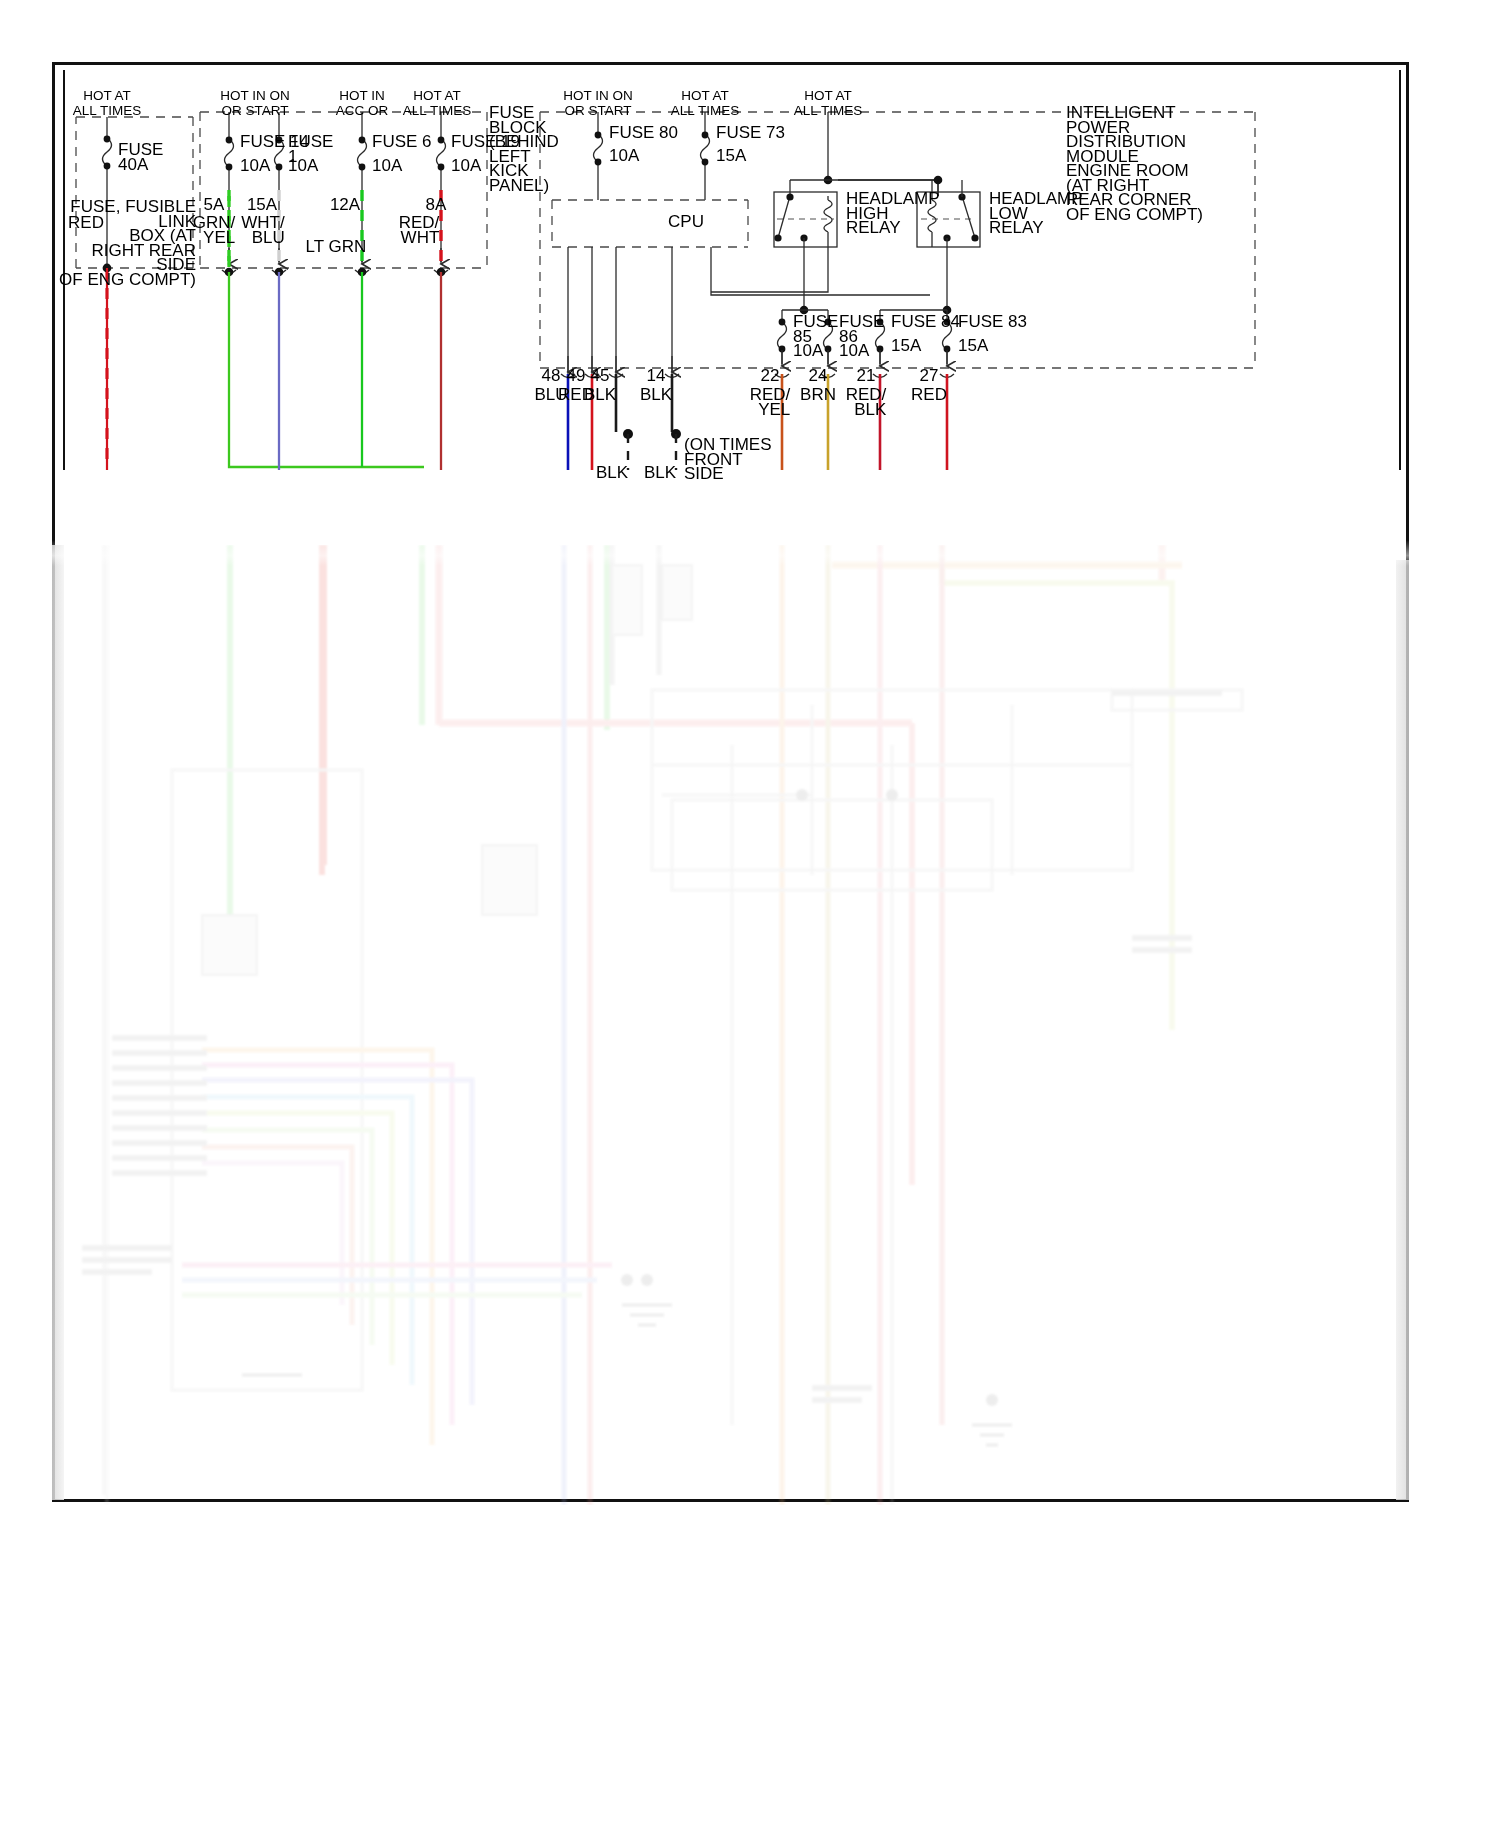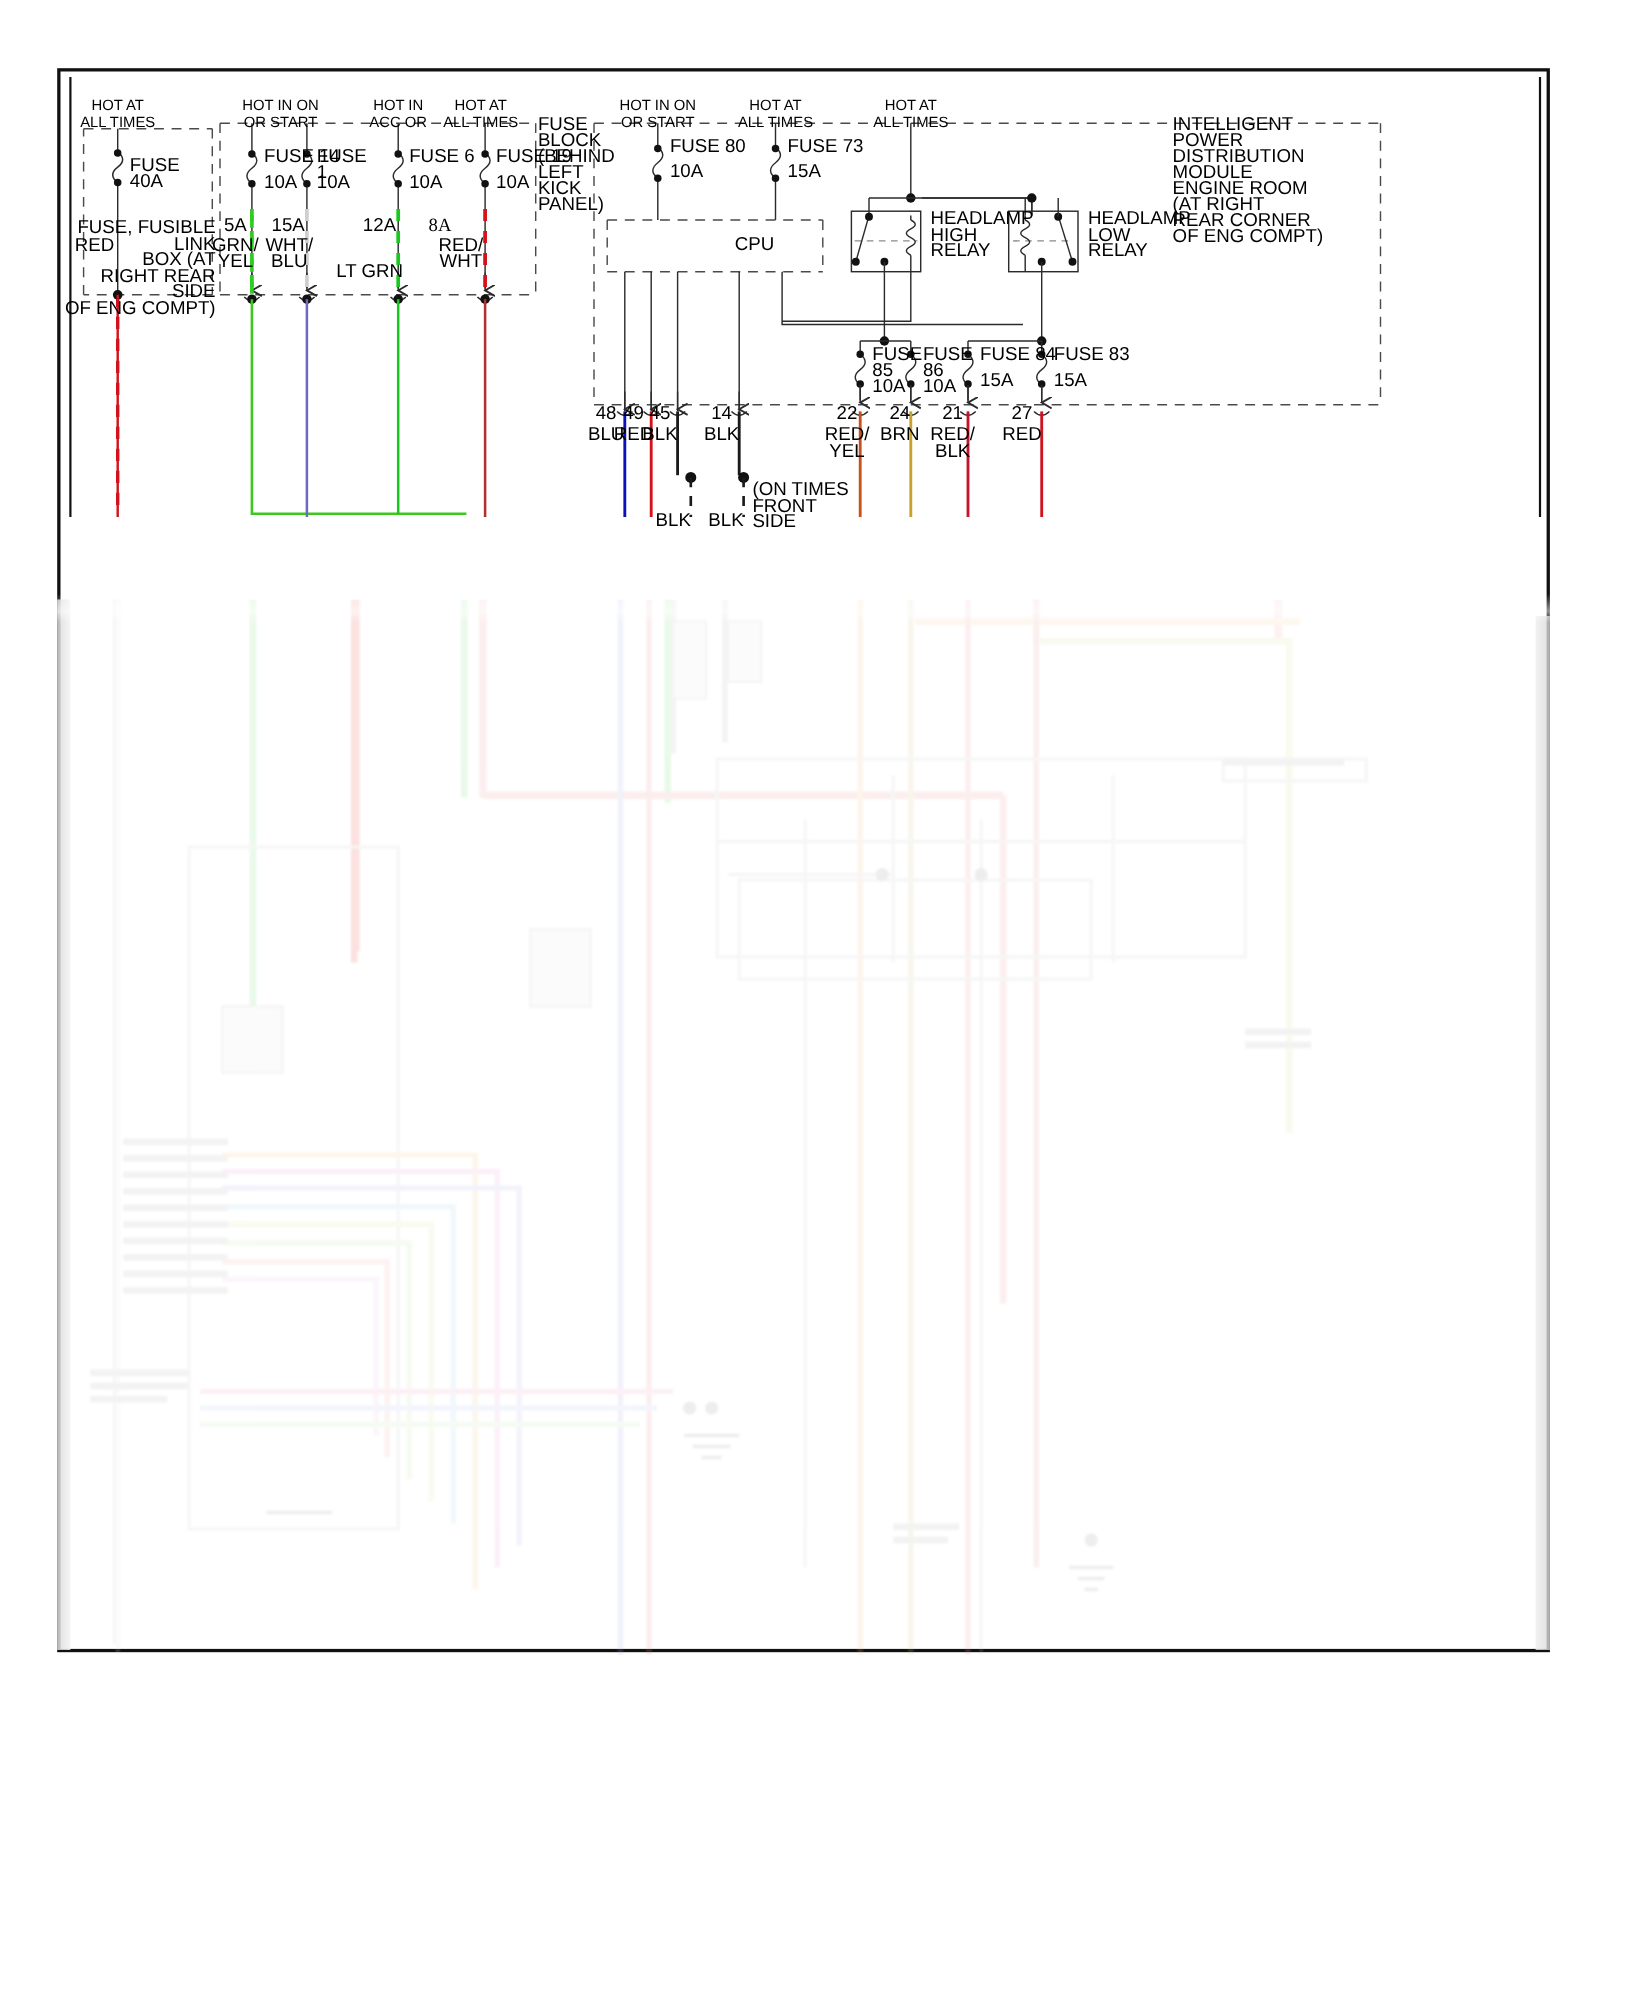--- a/index.html
+++ b/index.html
@@ -9,21 +9,21 @@
   
   #sheet{position:absolute;left:52px;top:62px;width:1357px;height:1440px;
          border:3px solid #111;box-sizing:border-box;background:#fff;}
 
   
   svg.layer{position:absolute;left:0;top:0;width:1500px;height:1828px;overflow:visible;pointer-events:none;}
 
   
   .t{position:absolute;font-family:"Liberation Sans", sans-serif;color:#000;
      font-size:17px;line-height:14.5px;white-space:pre;}
-  .t.c{text-align:center;transform:translateX(-50%);}
+  .t.c{text-align:right;transform:translateX(-50%);}
   .t.r{text-align:right;transform:translateX(-100%);}
   .t.hdr{font-size:13.5px;line-height:15px;text-align:center;transform:translateX(-50%);}
 
   
   #faded{position:absolute;left:52px;top:545px;width:1360px;height:960px;
          overflow:hidden;}
   #faded .inner{position:absolute;left:0;top:0;width:1360px;height:960px;
          opacity:.17;filter:blur(1.2px);}
   #fadegrad{position:absolute;left:52px;top:540px;width:1360px;height:26px;
          background:linear-gradient(to bottom, rgba(255,255,255,0) 0%, rgba(255,255,255,.55) 60%, rgba(255,255,255,0) 100%);}
@@ -331,21 +331,21 @@
     <div class="t" style="left:489px;top:106px;">FUSE
 BLOCK
 (BEHIND
 LEFT
 KICK
 PANEL)</div>
 
     <div class="t c" style="left:214px;top:198px;">5A</div>
     <div class="t c" style="left:262px;top:198px;">15A</div>
     <div class="t c" style="left:345px;top:198px;">12A</div>
-    <div class="t c" style="left:400px;top:198px;font-family:Liberation Serif, serif;">8A</div>
+    <div class="t c" style="left:436px;top:198px;">8A</div>
 
     <div class="t c" style="left:214px;top:216px;">GRN/
 YEL</div>
     <div class="t c" style="left:263px;top:216px;">WHT/
 BLU</div>
     <div class="t c" style="left:336px;top:226px;margin-top:14px;">LT GRN</div>
     <div class="t c" style="left:419px;top:216px;">RED/
 WHT</div>
 
     <div class="t hdr" style="left:598px;top:88px;">HOT IN ON

